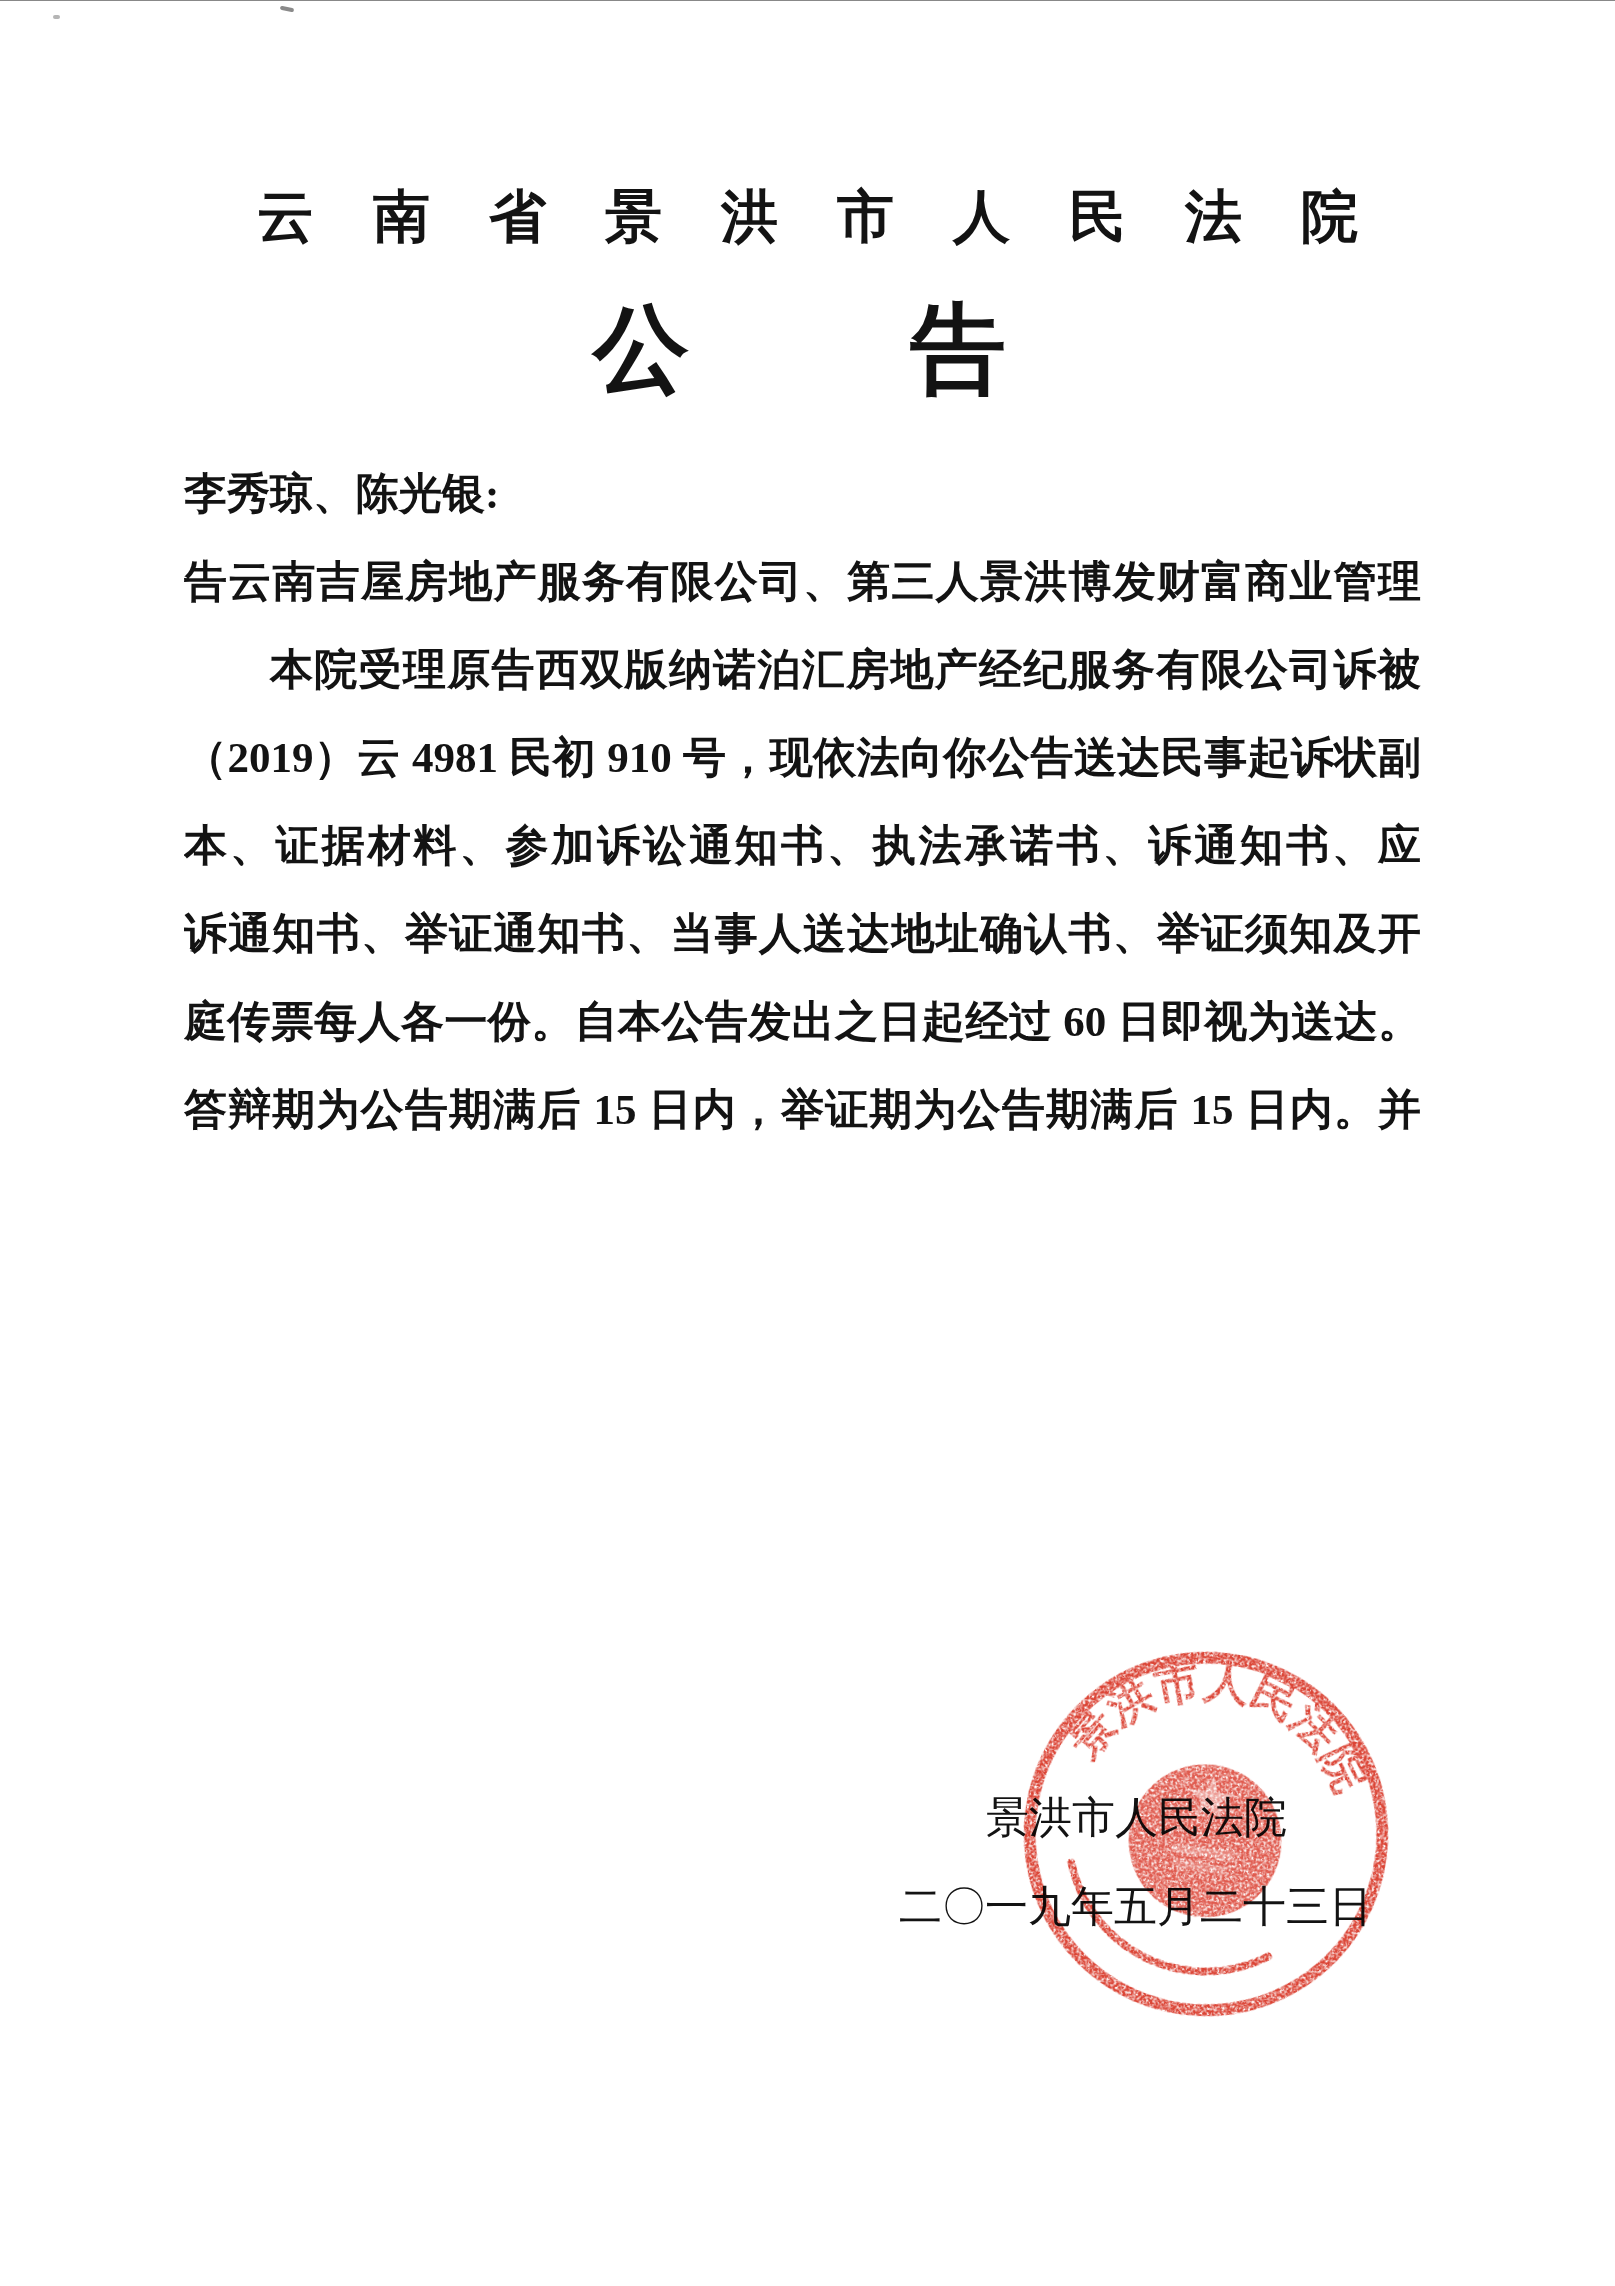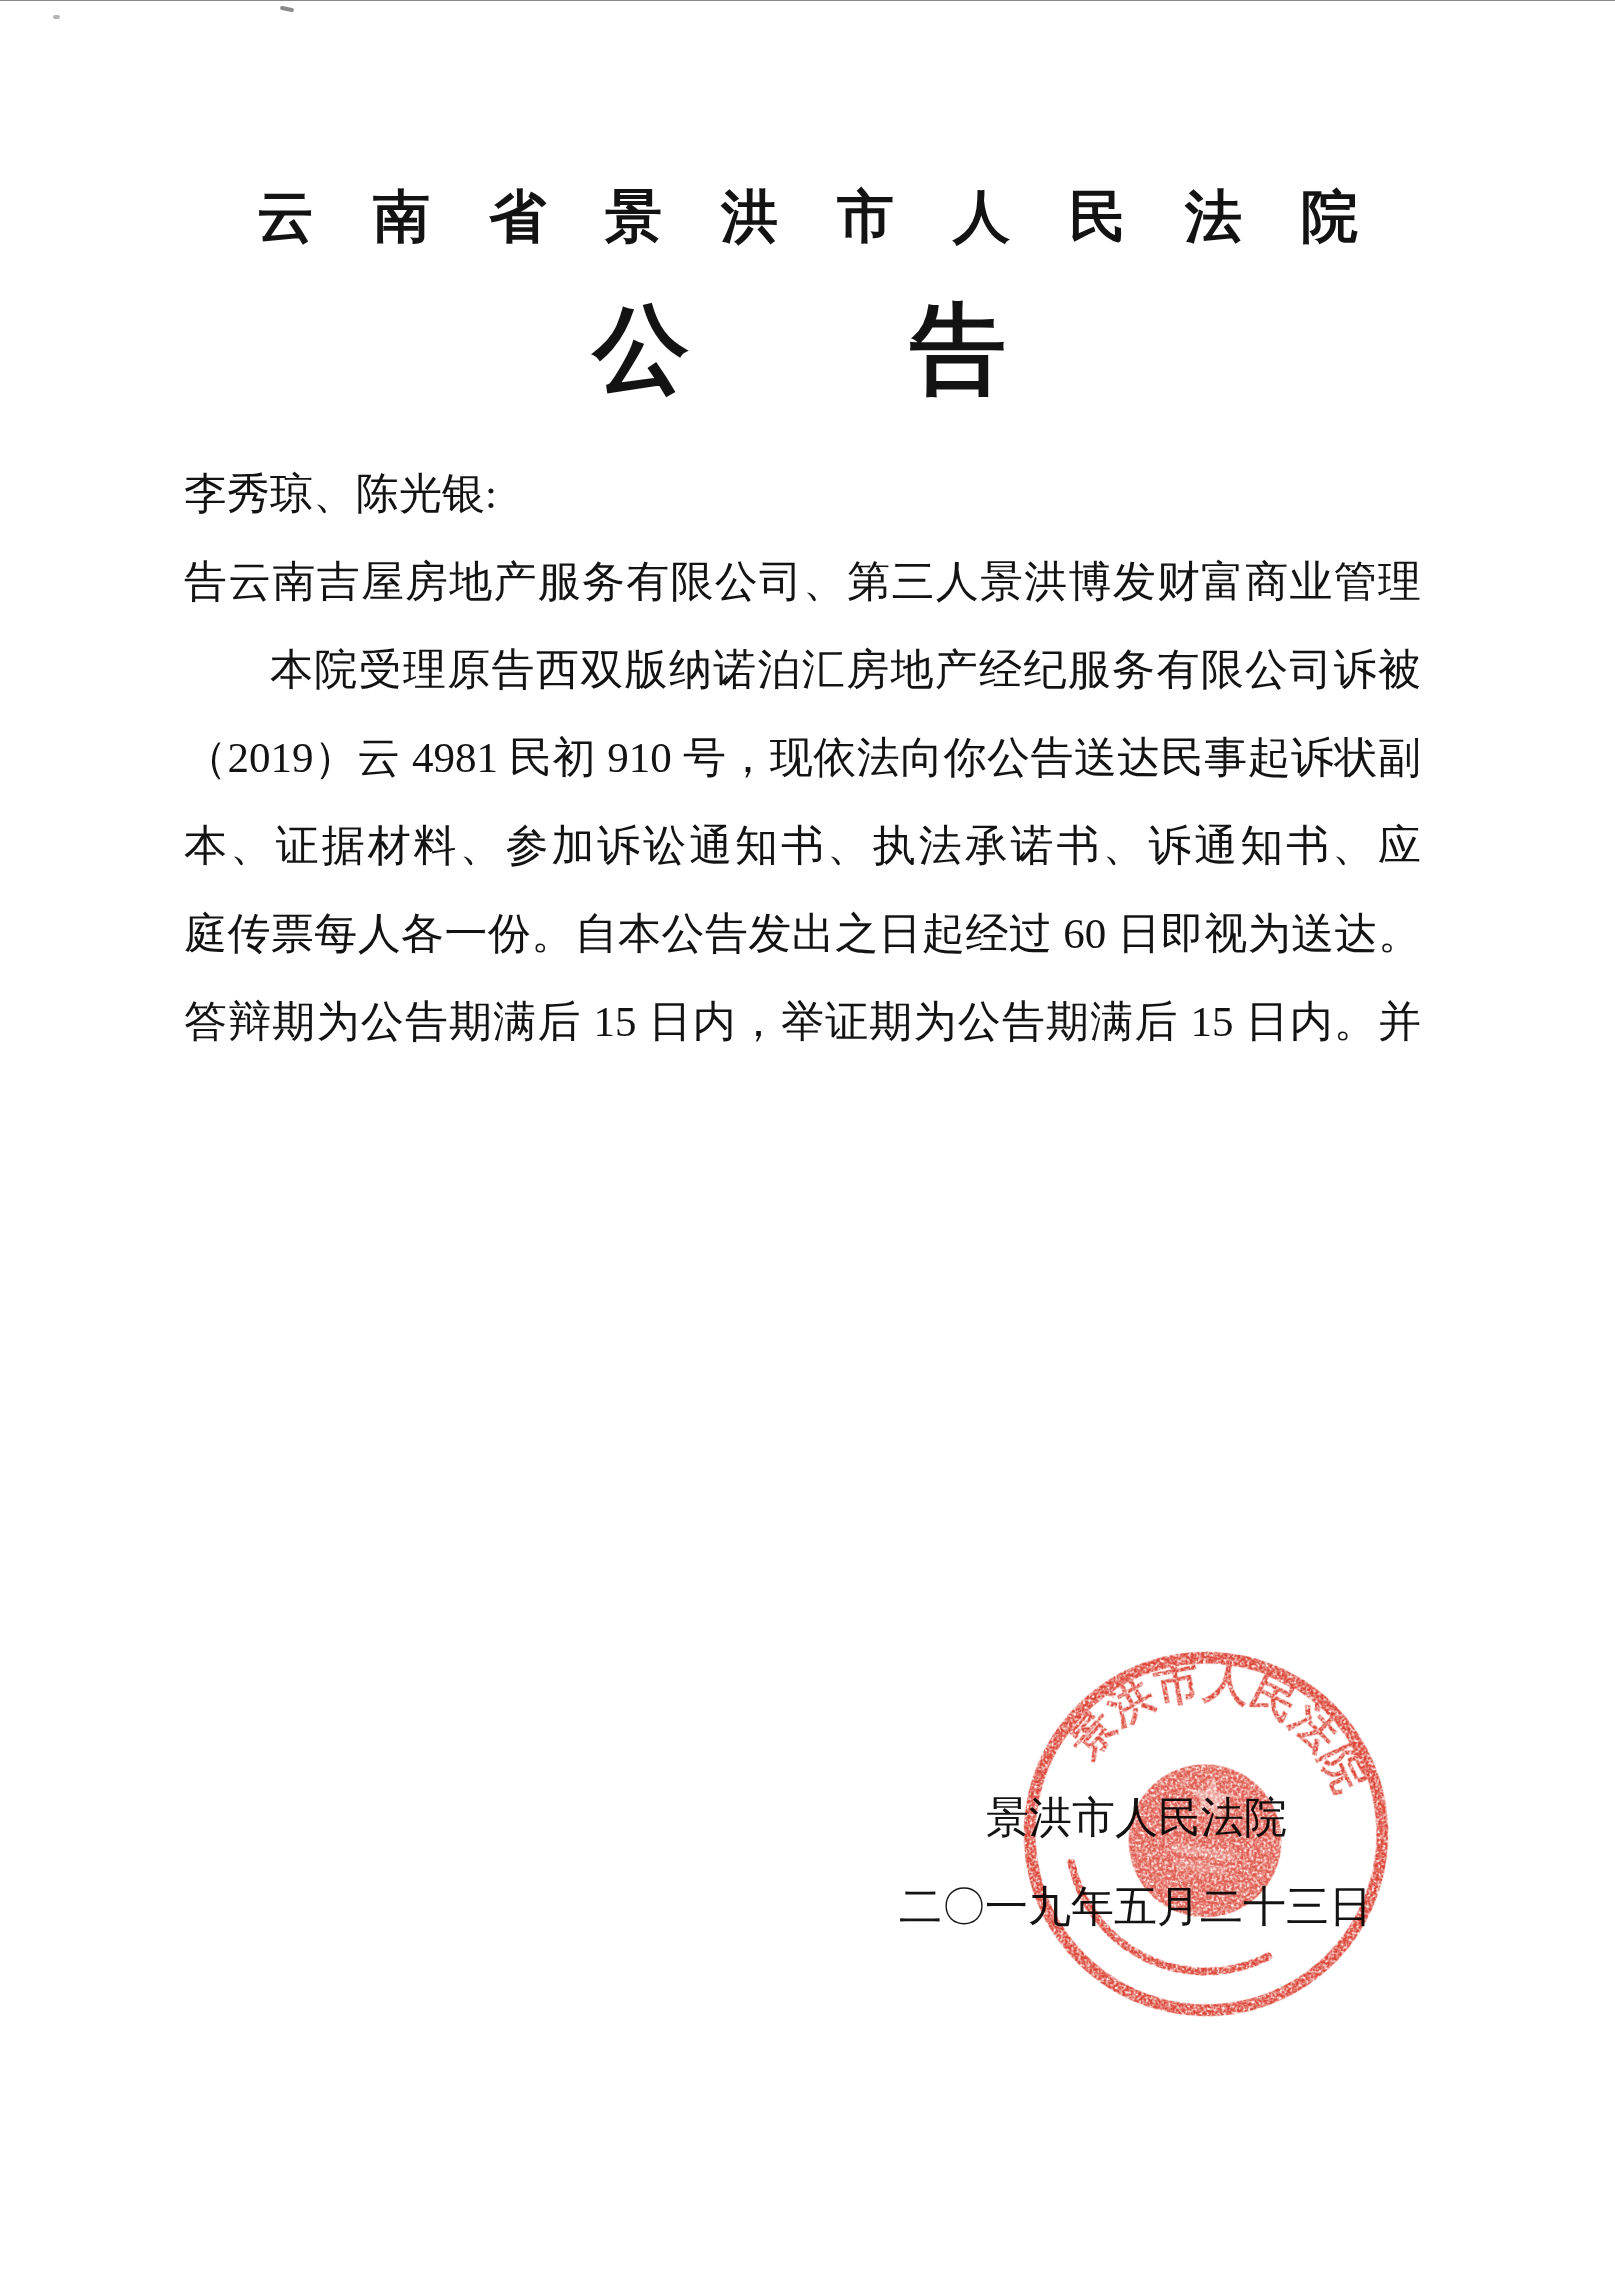--- a/index.html
+++ b/index.html
@@ -43,20 +43,21 @@
   .body-block {
     position: absolute;
     left: 184px; top: 449px;
     width: 1237px;
     font-size: 43px;
   }
   .line {
     height: 88px;
     line-height: 88px;
     white-space: nowrap;
+    font-weight: bold;
   }
   .line.j {
     white-space: normal;
     text-align: justify;
     text-align-last: justify;
     overflow: hidden;
   }
   .line.indent { text-indent: 86px; }
 
   .sig-court {
@@ -93,20 +94,21 @@
   <div class="court-title">云南省景洪市人民法院</div>
 
   <div class="notice-heading">公告</div>
 
   <div class="body-block">
     <div class="line">李秀琼、陈光银:</div>
     <div class="line j">告云南吉屋房地产服务有限公司、第三人景洪博发财富商业管理</div>
     <div class="line j indent">本院受理原告西双版纳诺泊汇房地产经纪服务有限公司诉被</div>
     <div class="line j">（2019）云 4981 民初 910 号，现依法向你公告送达民事起诉状副</div>
     <div class="line j">本、证据材料、参加诉讼通知书、执法承诺书、诉通知书、应</div>
+    <div class="line j">诉通知书、举证通知书、当事人送达地址确认书、举证须知及开</div>
     <div class="line j">庭传票每人各一份。自本公告发出之日起经过 60 日即视为送达。</div>
     <div class="line j">答辩期为公告期满后 15 日内，举证期为公告期满后 15 日内。并</div>
   </div>
 
   <div class="sig-court">景洪市人民法院</div>
 
   <div class="sig-date">二〇一九年五月二十三日</div>
 
   <svg class="seal" viewBox="0 0 396 396" xmlns="http://www.w3.org/2000/svg">
     <defs>

